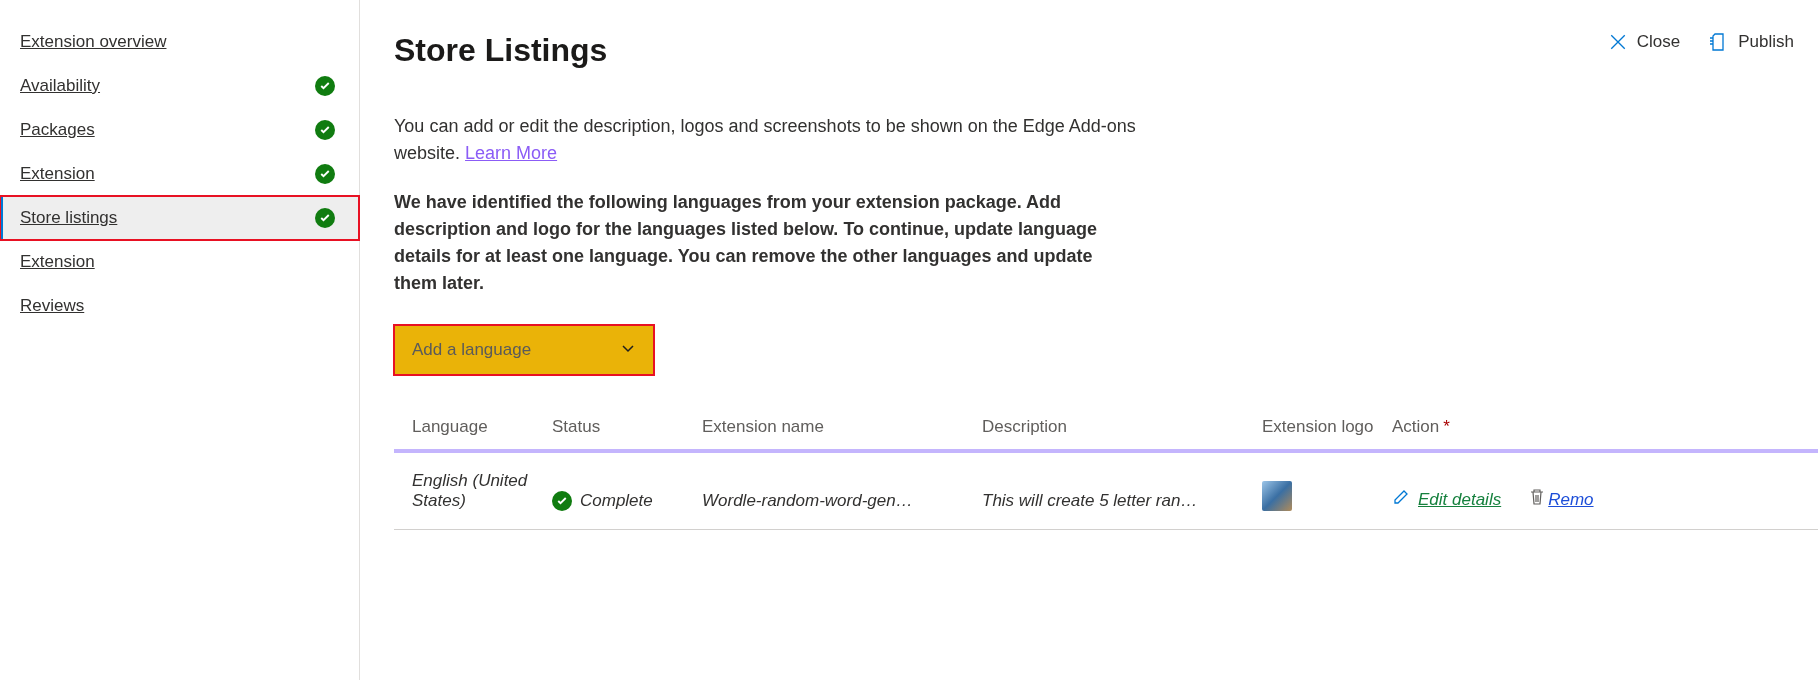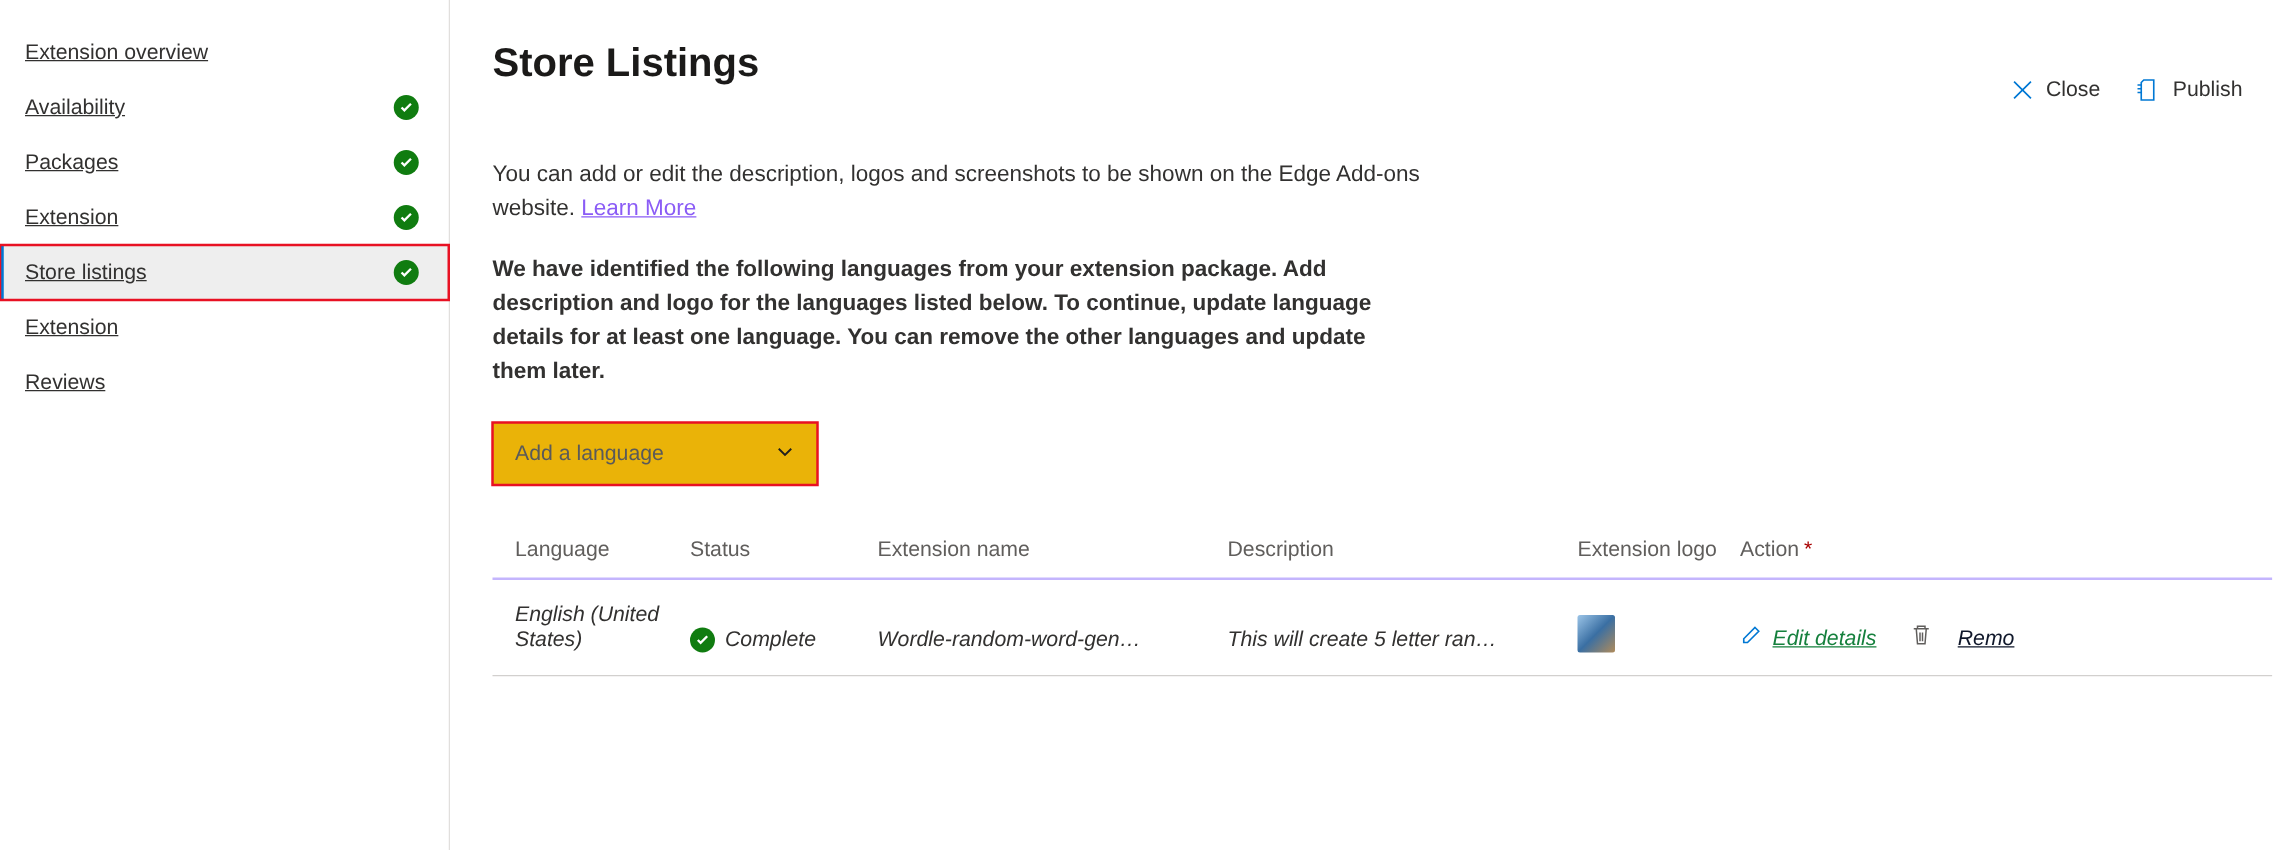--- a/index.html
+++ b/index.html
@@ -65,21 +65,20 @@
     .page-title {
       font-size: 32px;
       font-weight: 700;
       color: #1b1a19;
     }
     .header-actions {
       display: flex;
       gap: 28px;
       align-items: center;
       font-size: 17px;
-      margin-top: 30px;
     }
     .action-btn {
       display: inline-flex;
       align-items: center;
       gap: 10px;
       cursor: pointer;
       color: #323130;
     }
     .action-btn .ico { color: #0078d4; display: inline-flex; }
     .description-text {
@@ -118,21 +117,21 @@
     }
     
     .table {
       margin-top: 42px;
       width: 100%;
     }
     .table-header {
       display: flex;
       align-items: flex-end;
       padding: 0 18px 12px 18px;
-      border-bottom: 2px solid #c4b5fd;
+      border-bottom: 4px solid #c4b5fd;
       font-size: 17px;
       color: #605e5c;
     }
     .col-lang { width: 140px; }
     .col-status { width: 150px; }
     .col-ext { width: 280px; }
     .col-desc { width: 280px; }
     .col-logo { width: 130px; }
     .col-action { flex: 1; display: flex; align-items: center; }
     .req-star { color: #a80000; margin-left: 4px; }
@@ -151,22 +150,22 @@
       background: linear-gradient(135deg, #9cc5e8, #3a6fa3, #b08b5a);
       border-radius: 2px;
     }
     .row-actions { display: flex; align-items: center; gap: 28px; }
     .edit-link {
       display: inline-flex; align-items: center; gap: 8px;
       color: #15803d; cursor: pointer;
     }
     .edit-link .txt { text-decoration: underline; }
     .remove-link {
-      display: inline-flex; align-items: center; gap: 21px;
-      color: #0f172a; cursor: pointer;
+      display: inline-flex; align-items: center; gap: 3px;
+      color: #1d4ed8; cursor: pointer;
     }
     .remove-link .txt { text-decoration: underline; }
     .ellipsis { white-space: nowrap; overflow: hidden; text-overflow: ellipsis; padding-right: 12px; }
   </style>
 </head>
 <body>
 
 <nav class="sidebar">
   <div class="sidebar-item">
     <span class="label">Extension overview</span>

